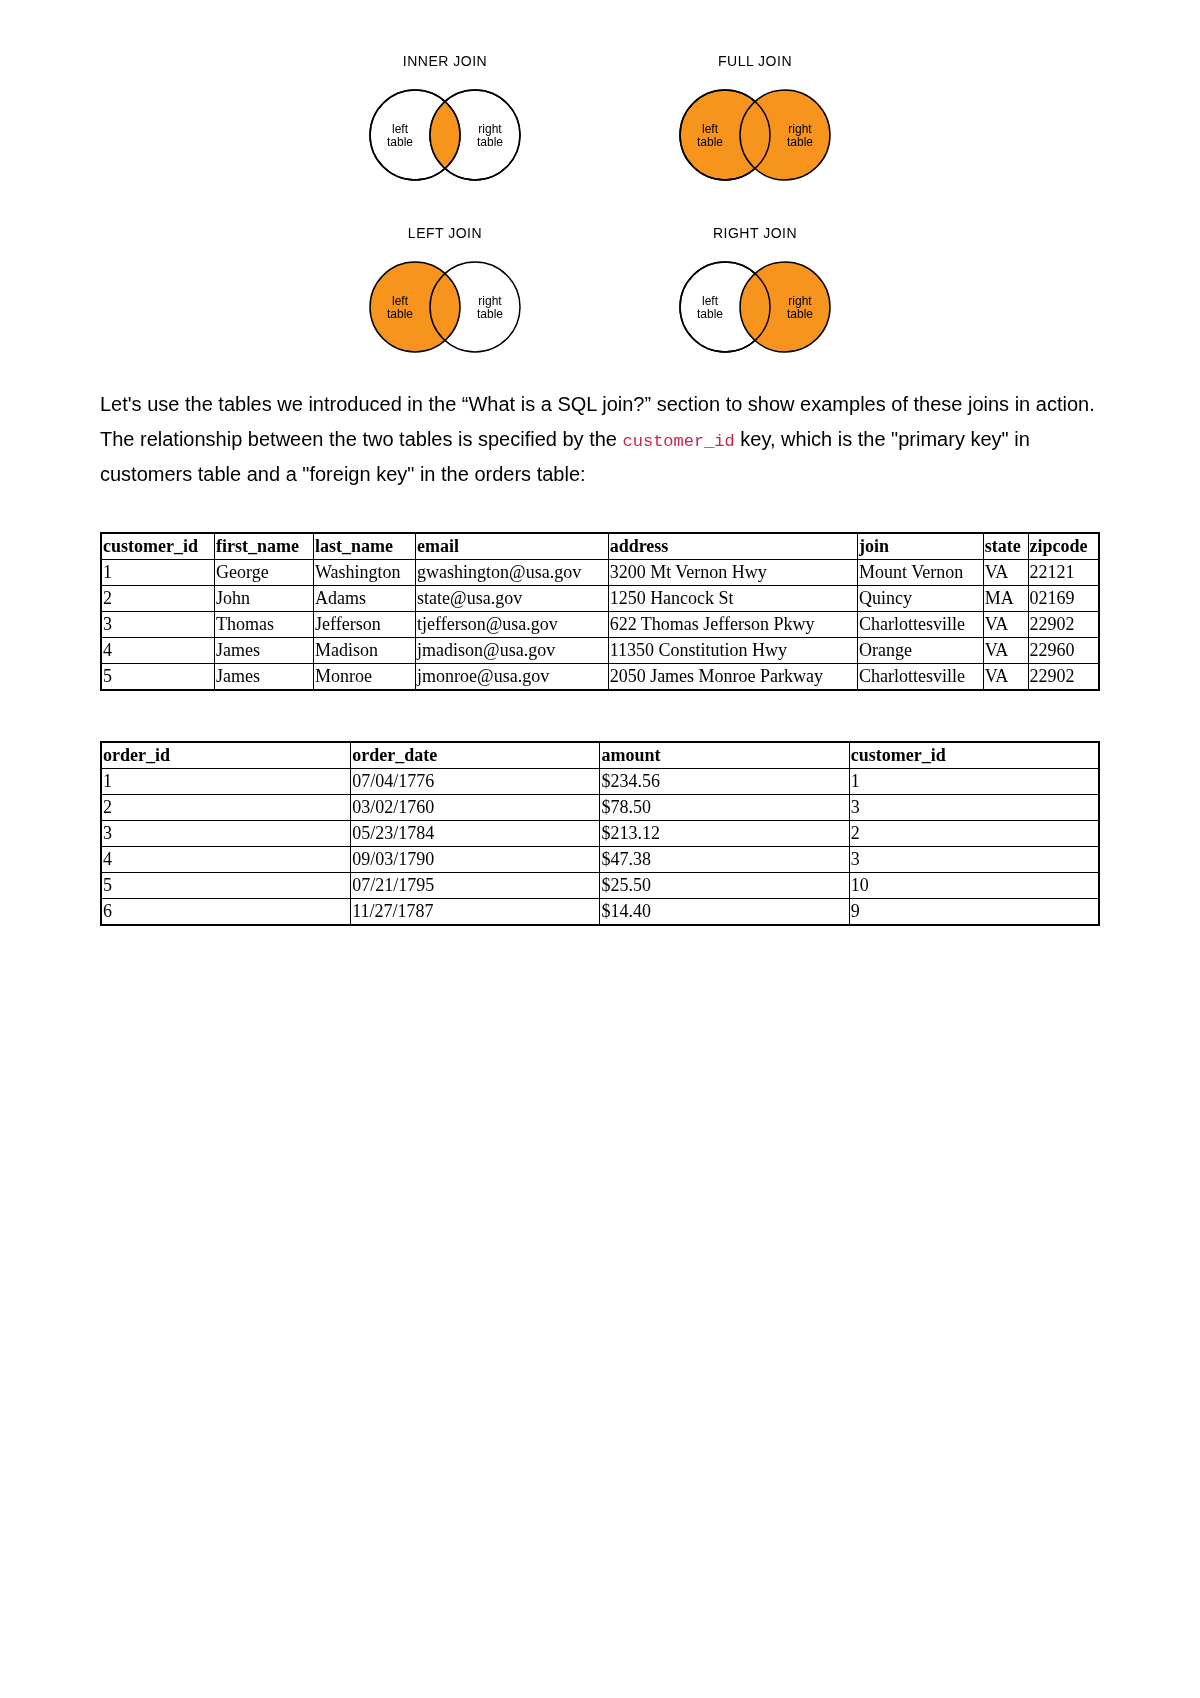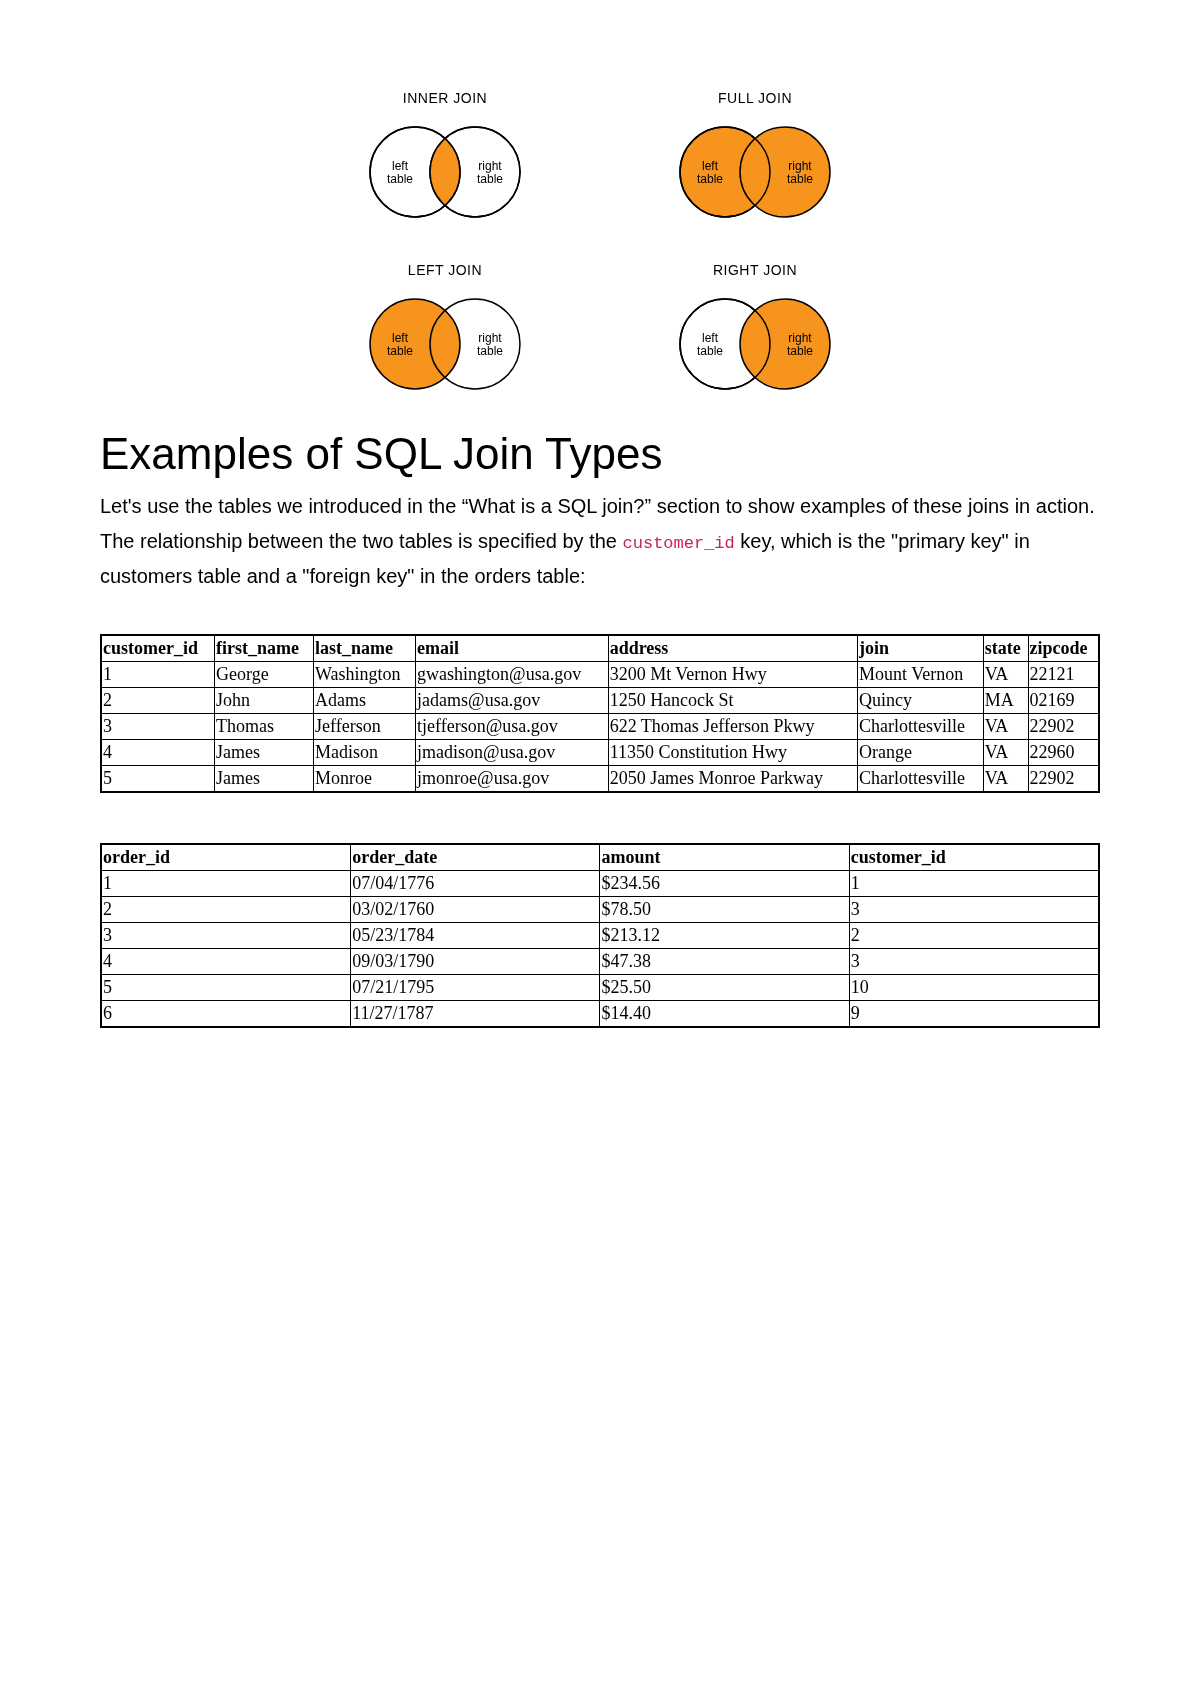--- a/index.html
+++ b/index.html
@@ -6,21 +6,21 @@
     margin: 0;
     padding: 0;
     background: #fff;
     font-family: "Segoe UI", "Helvetica Neue", Arial, sans-serif;
     color: #000;
   }
   .page {
     width: 1200px;
     min-height: 1698px;
     box-sizing: border-box;
-    padding: 90px 100px 0 100px;
+    padding: 53px 100px 0 100px;
     background: #fff;
   }
   
   .venn-grid {
     display: grid;
     grid-template-columns: 1fr 1fr;
     grid-template-rows: auto auto;
     column-gap: 40px;
     row-gap: 30px;
     width: 580px;
@@ -143,21 +143,20 @@
         <circle class="circ-stroke" cx="80" cy="60" r="45"></circle>
         <text class="lbl" x="65" y="55">left</text>
         <text class="lbl" x="65" y="68">table</text>
         <text class="lbl" x="155" y="55">right</text>
         <text class="lbl" x="155" y="68">table</text>
       </svg>
     </div>
 
   </div>
 
-  <h1 class="title">Examples of SQL Join Types</h1>
 
   <p class="intro">
     <span>Let's use the tables we introduced in the “What is a SQL join?” section to show examples of these joins in action. The relationship between the two tables is specified by the </span><code class="key">customer_id</code><span> key, which is the "primary key" in customers table and a "foreign key" in the orders table:</span>
   </p>
 
   <table class="data">
     <thead>
         <tr id="cust-head">
           <th>customer_id</th>
           <th>first_name</th>
@@ -177,21 +176,21 @@
           <td>gwashington@usa.gov</td>
           <td>3200 Mt Vernon Hwy</td>
           <td>Mount Vernon</td>
           <td>VA</td>
           <td>22121</td>
         </tr>
         <tr>
           <td>2</td>
           <td>John</td>
           <td>Adams</td>
-          <td>jadams@usa.gov</td>
+          <td>state@usa.gov</td>
           <td>1250 Hancock St</td>
           <td>Quincy</td>
           <td>MA</td>
           <td>02169</td>
         </tr>
         <tr>
           <td>3</td>
           <td>Thomas</td>
           <td>Jefferson</td>
           <td>tjefferson@usa.gov</td>

